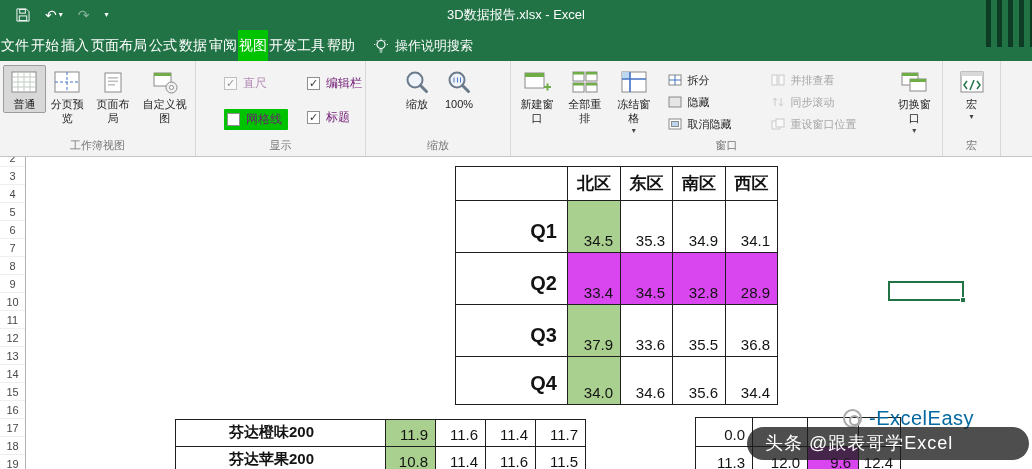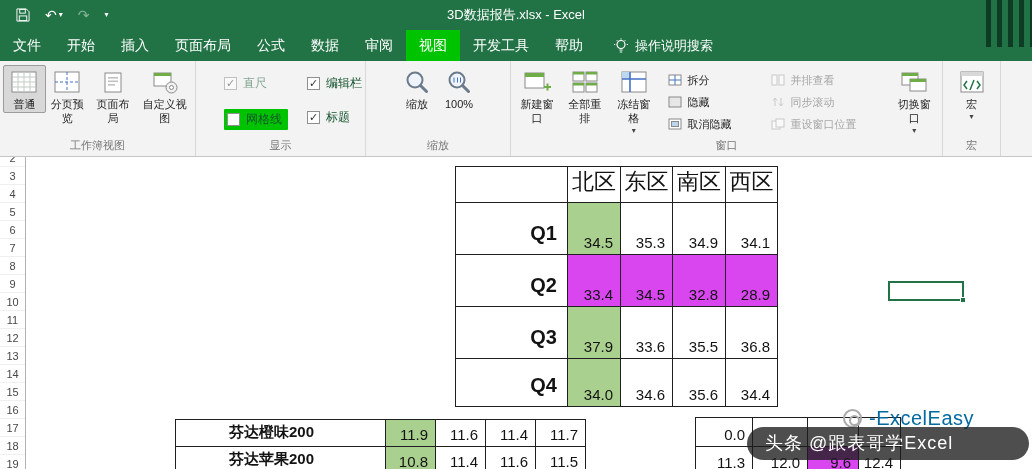--- a/index.html
+++ b/index.html
@@ -12,54 +12,54 @@
   .qat{display:flex;align-items:center;gap:15px;padding-left:16px;font-size:14px;z-index:2}
   .qat-btn{display:flex;align-items:center;gap:2px;cursor:pointer;line-height:1}
   .qat-btn.dim{opacity:.45}
   .qat .mini{font-size:8px}
   .wtitle{position:absolute;left:0;right:0;top:0;height:30px;line-height:30px;text-align:center;font-size:13px;color:#fff}
   .deco{position:absolute;right:0;top:0;width:46px;height:47px;z-index:6;
     background:repeating-linear-gradient(90deg,#0e3b23 0 5px,rgba(14,59,35,0) 5px 11px)}
 
   
   .tabrow{position:absolute;left:0;top:30px;width:100%;height:31px;background:#217346;display:flex;align-items:stretch;color:#fff}
-  .tab{display:flex;align-items:center;padding:0 13px;font-size:14px;cursor:pointer;white-space:nowrap}
+  .tab{display:flex;align-items:center;padding:0 1px;font-size:14px;cursor:pointer;white-space:nowrap}
   .tab.active{background:#00C300}
   .search{display:flex;align-items:center;gap:7px;margin-left:18px;font-size:13px;cursor:pointer;white-space:nowrap}
 
   
   .ribbon{position:absolute;left:0;top:61px;width:100%;height:96px;background:#f3f3f3;border-bottom:1px solid #c6c6c6;display:flex}
   .rgroup{display:flex;flex-direction:column;border-right:1px solid #d8d8d8;height:95px}
   .rgroup.filler{border-right:none;flex:1}
   .rbody{flex:1;display:flex;align-items:flex-start;padding:4px 3px 0}
   .glabel{height:18px;font-size:11px;color:#767676;text-align:center;line-height:14px}
   .bigbtn{display:flex;flex-direction:column;align-items:center;padding:3px 2px 0;cursor:pointer;border:1px solid transparent;border-radius:2px}
   .bigbtn .blabel{font-size:11px;color:#1f1f1f;text-align:center;line-height:1.25;margin-top:3px}
   .bigbtn.pressed{background:#d8d8d8;border-color:#9c9c9c}
   .bigbtn .arr{font-size:8px;color:#444;line-height:1;margin-top:1px}
   .checks{display:grid;grid-template-rows:20px 20px;grid-auto-flow:column;row-gap:14px;column-gap:16px;padding:14px 0 0 28px}
-  .chk{display:flex;align-items:center;gap:6px;font-size:12px;color:#14532d;cursor:pointer;white-space:nowrap}
+  .chk{display:flex;align-items:center;gap:6px;font-size:12px;color:#701a75;cursor:pointer;white-space:nowrap}
   .chk.disabled{opacity:.5}
   .box{width:13px;height:13px;border:1px solid #8f8f8f;background:#fff;display:inline-flex;align-items:center;justify-content:center;font-size:11px;color:#333;flex:0 0 auto}
   .box.checked::before{content:"\2713"}
   .hlwrap{background:#00C300;padding:2px 6px 2px 3px;display:flex;align-items:center;gap:6px;border-radius:1px}
   .smallcol{display:flex;flex-direction:column;gap:4px;padding-top:6px}
   .smallbtn{display:flex;align-items:center;gap:5px;font-size:11px;color:#1f1f1f;height:18px;padding:0 5px;cursor:pointer;white-space:nowrap}
   .smallbtn.disabled{color:#a6a6a6}
   .smallbtn.disabled svg{opacity:.55}
 
   
   .sheetwrap{position:absolute;left:0;top:157px;width:100%;height:312px;background:#fff;overflow:hidden}
   .rowheads{position:absolute;left:0;top:-8px;width:25px}
   .rh{height:18px;line-height:18px;text-align:center;font-size:11px;color:#474747;border-bottom:1px solid #efefef;cursor:pointer}
   .rowheadline{position:absolute;left:25px;top:0;bottom:0;width:1px;background:#b2b2b2}
 
   table.xl{border-collapse:collapse;position:absolute;table-layout:fixed;background:#fff}
   .xl td{border:1px solid #1f1f1f;vertical-align:bottom;overflow:hidden;font-size:15px;color:#131313}
-  .xl td.h{font-weight:normal;font-size:22px;text-align:center;padding:0 0 5px}
+  .xl td.h{font-weight:bold;font-size:17px;text-align:center;padding:0 0 5px}
   .xl td.q{font-weight:bold;font-size:20px;text-align:right;padding:0 10px 9px 0}
   .xl td.v{text-align:right;padding:0 7px 3px 0}
   .xl td.pl{font-weight:bold;text-align:center;padding:0 18px 4px 0}
   .g{background:#A9D08E}
   .y{background:#d946ef}
   .maintable{left:455px;top:9px;width:322px}
   .prodtable{left:175px;top:262px;width:410px}
   .righttable{left:695px;top:260px;width:205px}
 
   .selection{position:absolute;left:888px;top:124px;width:76px;height:20px;border:2px solid #217346;background:transparent}

